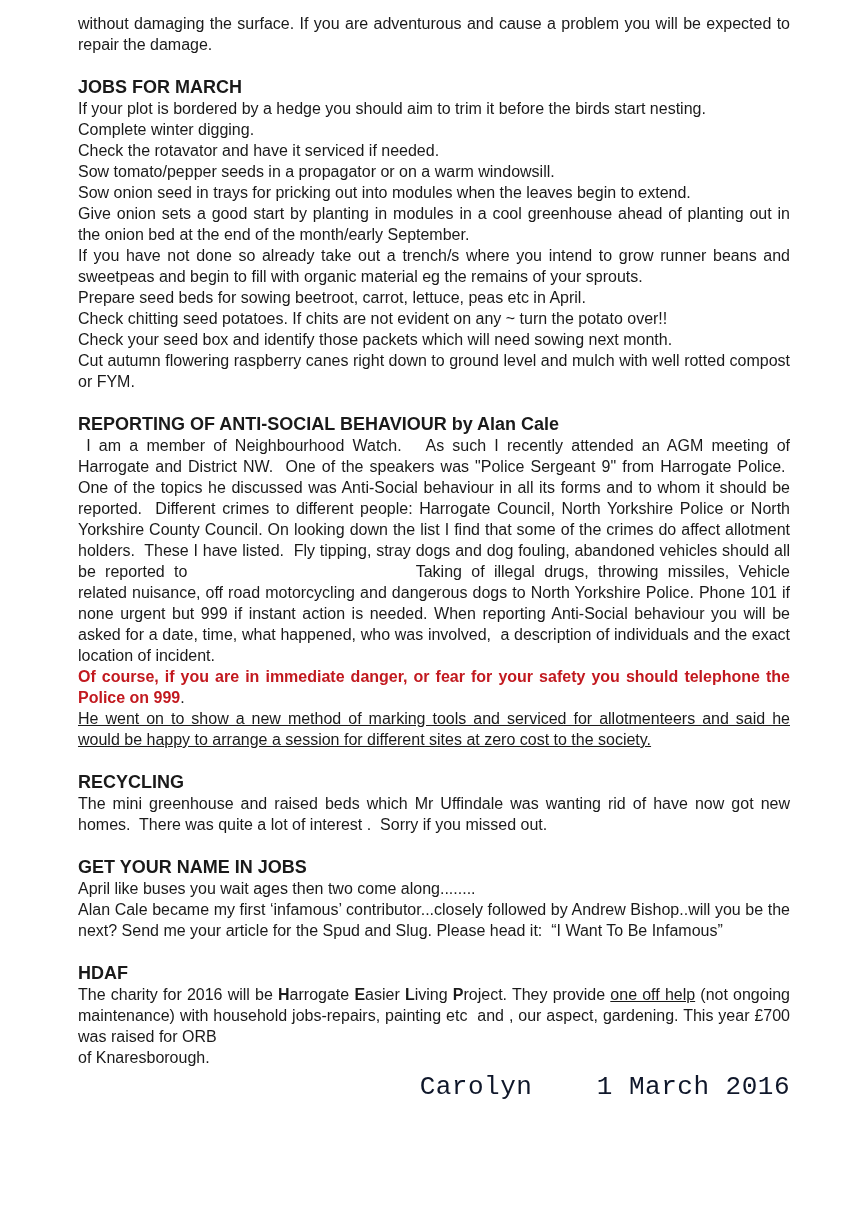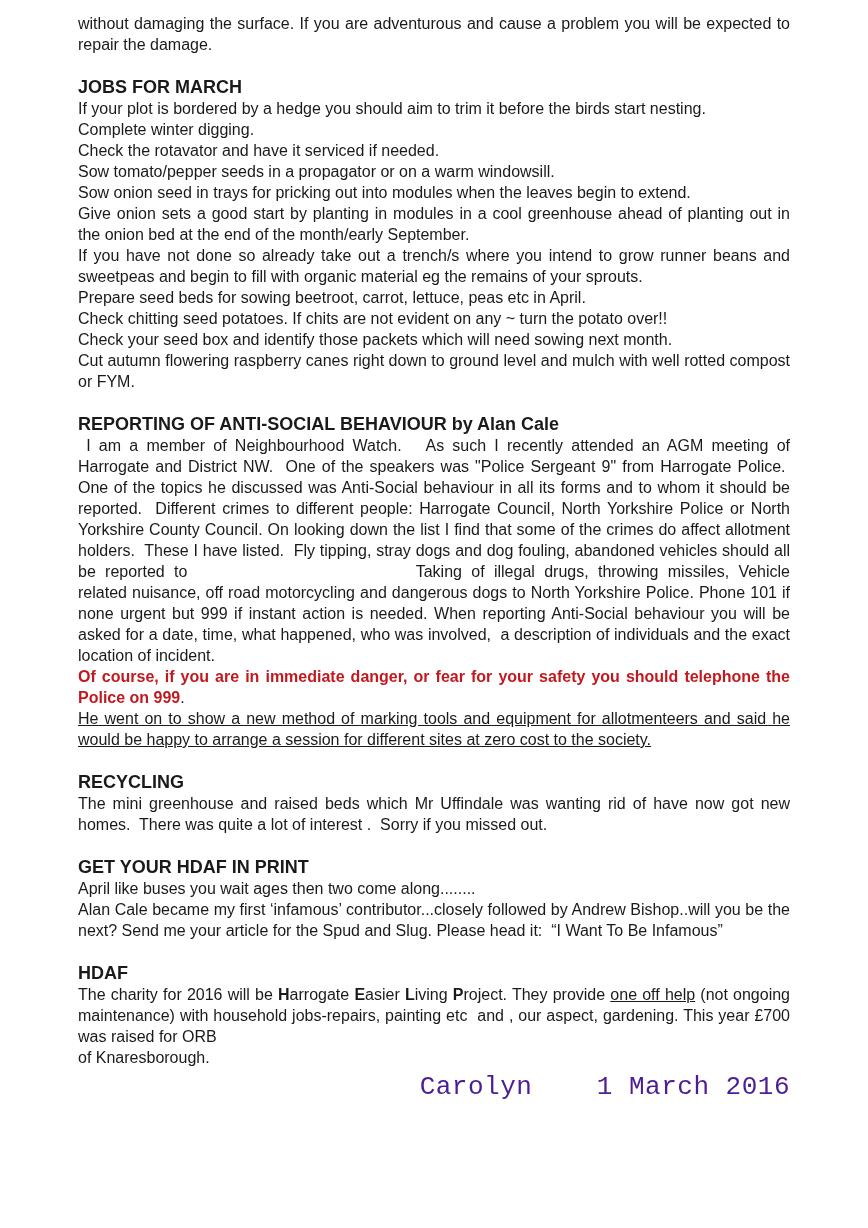--- a/index.html
+++ b/index.html
@@ -22,21 +22,21 @@
     margin:22px 0 0 0;
   }
   .b  { font-weight:700; }
   .u  { text-decoration:underline; }
   .red{ font-weight:700; }
   .gap{ display:inline-block; width:210px; height:1px; }
   .signature {
     font-family:"Liberation Mono", monospace;
     font-size:26px;
     font-weight:500;
-    color:#4c1d95;
+    color:#0f172a;
     white-space:pre;
     text-align:right;
     margin-top:4px;
     letter-spacing:0.5px;
   }
 </style>
 </head>
 <body>
 
 <div class="page">
@@ -50,24 +50,24 @@
       <div class="para"><span>Sow onion seed in trays for pricking out into modules when the leaves begin to extend.</span></div>
       <div class="para"><span>Give onion sets a good start by planting in modules in a cool greenhouse ahead of planting out in the onion bed at the end of the month/early September.</span></div>
       <div class="para"><span>If you have not done so already take out a trench/s where you intend to grow runner beans and sweetpeas and begin to fill with organic material eg the remains of your sprouts.</span></div>
       <div class="para"><span>Prepare seed beds for sowing beetroot, carrot, lettuce, peas etc in April.</span></div>
       <div class="para"><span>Check chitting seed potatoes. If chits are not evident on any ~ turn the potato over!!</span></div>
       <div class="para"><span>Check your seed box and identify those packets which will need sowing next month.</span></div>
       <div class="para"><span>Cut autumn flowering raspberry canes right down to ground level and mulch with well rotted compost or FYM.</span></div>
       <div class="heading"><span>REPORTING OF ANTI-SOCIAL BEHAVIOUR by Alan Cale</span></div>
       <div class="para"><span>&nbsp;I am a member of Neighbourhood Watch.&nbsp;&nbsp; As such I recently attended an AGM meeting of Harrogate and District NW.&nbsp; One of the speakers was "Police Sergeant 9" from Harrogate Police.&nbsp; One of the topics he discussed was Anti-Social behaviour in all its forms and to whom it should be reported.&nbsp; Different crimes to different people: Harrogate Council, North Yorkshire Police or North Yorkshire County Council. On looking down the list I find that&nbsp;some of the crimes do affect allotment holders.&nbsp; These I have listed.&nbsp; Fly tipping, stray dogs and dog fouling, abandoned vehicles should all be reported to </span><span class="gap"></span><span> Taking of illegal drugs, throwing missiles, Vehicle related&nbsp;nuisance, off road motorcycling and dangerous dogs to North Yorkshire Police. Phone 101 if none urgent but 999 if instant action is needed. When reporting Anti-Social behaviour you will be asked for a date,&nbsp;time, what happened, who was involved,&nbsp; a description of individuals and the exact location of incident.</span></div>
       <div class="para"><span class="b red" style="color: rgb(194, 25, 31);">Of course, if you are in immediate danger, or fear for your safety you should telephone the Police on 999</span><span>.</span></div>
-      <div class="para"><span class="u">He went on to show a new method of marking tools and equipment for allotmenteers and said he would be happy to arrange a session for different sites at zero cost to the society.</span></div>
+      <div class="para"><span class="u">He went on to show a new method of marking tools and serviced for allotmenteers and said he would be happy to arrange a session for different sites at zero cost to the society.</span></div>
       <div class="heading"><span>RECYCLING</span></div>
       <div class="para"><span>The mini greenhouse and raised beds which Mr Uffindale was wanting rid of have now got new homes.&nbsp; There was quite a lot of interest&nbsp;.&nbsp; Sorry if you missed out.</span></div>
-      <div class="heading"><span>GET YOUR HDAF IN PRINT</span></div>
+      <div class="heading"><span>GET YOUR NAME IN JOBS</span></div>
       <div class="para"><span>April like buses you wait ages then two come along........</span></div>
       <div class="para"><span>Alan Cale became my first ‘infamous’ contributor...closely followed by Andrew Bishop..will you be the next? Send me your article for the Spud and Slug. Please head it:&nbsp; “I Want To Be Infamous”</span></div>
       <div class="heading"><span>HDAF</span></div>
       <div class="para"><span>The charity for 2016 will be </span><span class="b">H</span><span>arrogate </span><span class="b">E</span><span>asier </span><span class="b">L</span><span>iving </span><span class="b">P</span><span>roject. They provide </span><span class="u">one off help</span><span> (not ongoing maintenance) with household jobs-repairs, painting etc&nbsp; and , our aspect, gardening. This year £700 was raised for ORB</span></div>
       <div class="para"><span>of Knaresborough.</span></div>
     </div>
   <div class="signature">Carolyn    1 March 2016</div>
 </div>
 
 </body></html>

